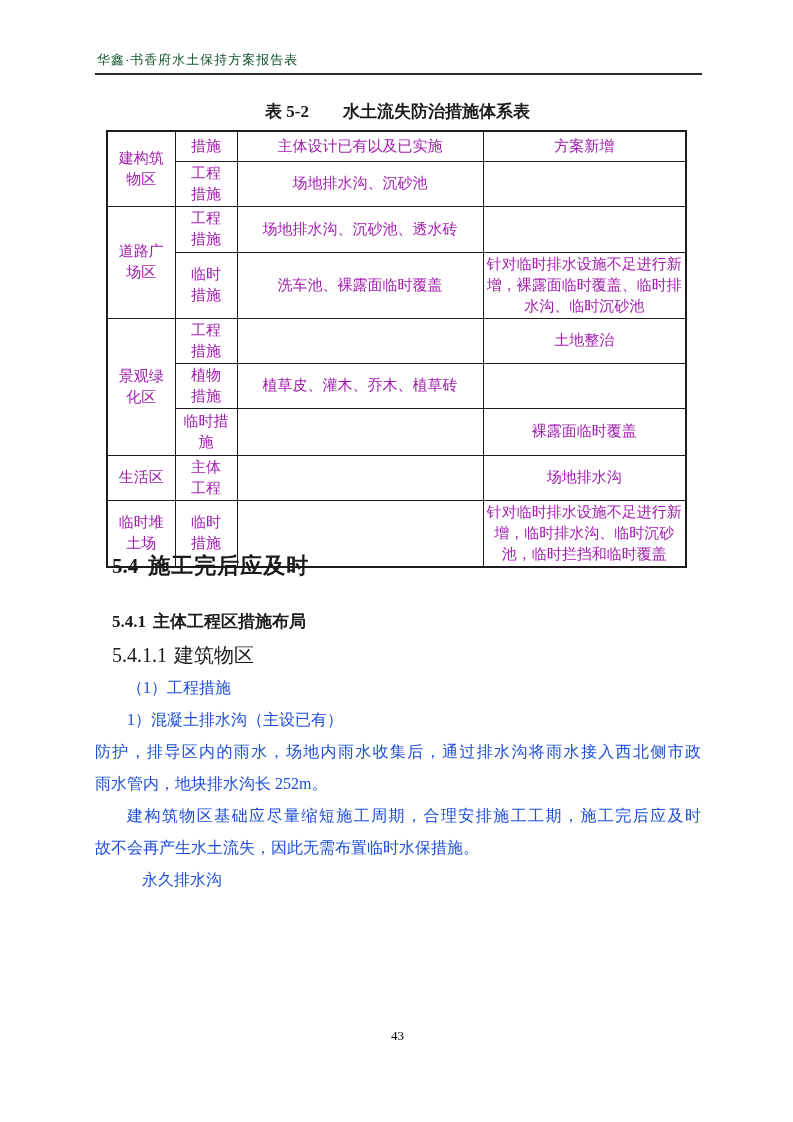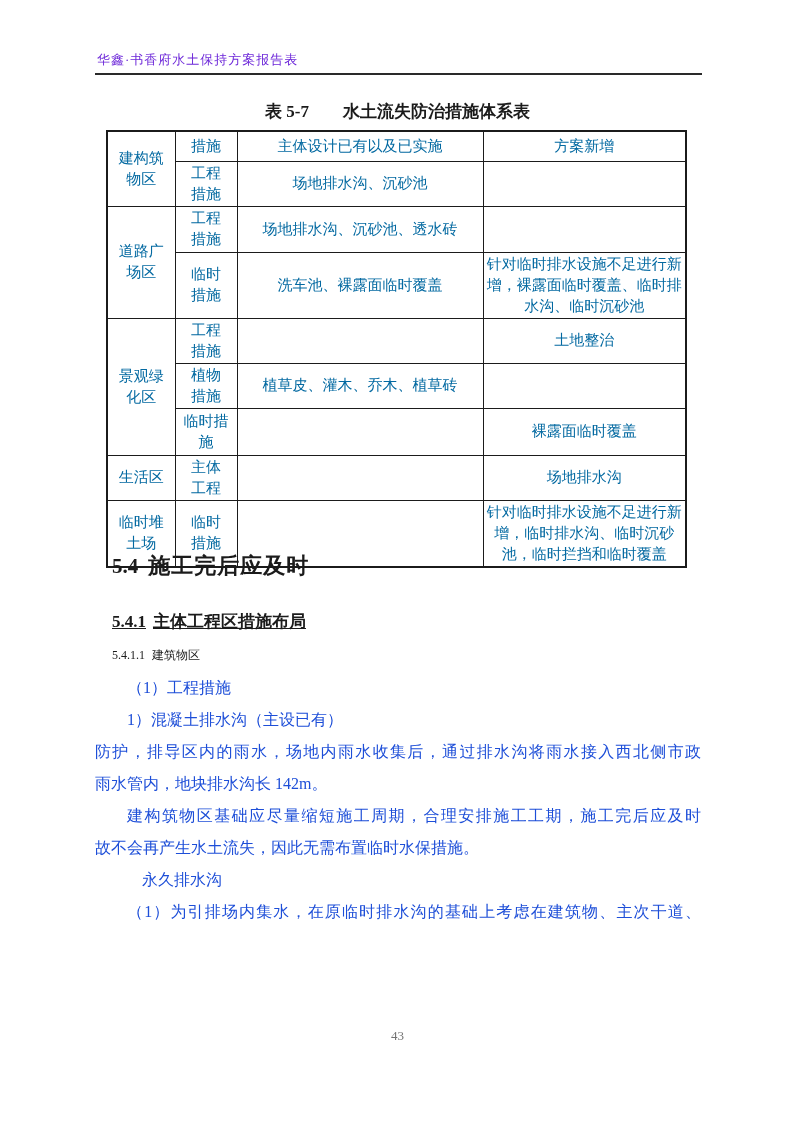--- a/index.html
+++ b/index.html
@@ -7,96 +7,96 @@
     position:relative;
     width:793px;height:1122px;
     background:#ffffff;
     color:#1b1b1b;
     font-family:"Liberation Serif","DejaVu Serif",serif;
     overflow:hidden;
   }
   
   .doc-header{
     position:absolute;left:97px;top:51px;
-    font-size:13px;letter-spacing:1px;color:#6d28d9;
+    font-size:13px;letter-spacing:1px;color:#14532d;
   }
   .header-rule{
     position:absolute;left:95px;top:73px;width:607px;
     border-top:2px solid #2a2a2a;height:0;
   }
   
   .table-caption{
     position:absolute;left:95px;top:100px;width:605px;
     text-align:center;font-weight:bold;font-size:17px;line-height:24px;
   }
   .table-caption .cap-label{margin-right:34px;}
   
   table.measures{
     position:absolute;left:106px;top:130px;
     border-collapse:collapse;table-layout:fixed;
     width:579px;
-    font-size:15px;color:#0369a1;
+    font-size:15px;color:#a21caf;
   }
   table.measures{border:2px solid #1b1b1b;}
   table.measures td{
     border:1px solid #1b1b1b;
     vertical-align:middle;text-align:center;
     padding:1px 2px;line-height:21px;
     overflow:hidden;
   }
   td .wrap{white-space:pre-line;display:inline-block;line-height:21px;}
   td.al{text-align:left;padding-left:7px;padding-right:5px;}
   td.tight{line-height:18px;padding-top:0;padding-bottom:0;}
   td.roomy{line-height:23px;}
   
   .h2{
     position:absolute;left:112px;top:552px;
     font-size:22px;font-weight:bold;line-height:28px;letter-spacing:1px;
   }
   .h2 .num{letter-spacing:0;margin-right:10px;font-size:21px;text-align:center;}
   .h3{
     position:absolute;left:112px;top:611px;
-    font-size:17px;font-weight:bold;line-height:22px;text-decoration:underline;
+    font-size:17px;font-weight:bold;line-height:22px;
   }
   .h3 .num{margin-right:7px;}
   .h4{
     position:absolute;left:112px;top:644px;
-    font-size:12px;font-weight:normal;line-height:22px;
+    font-size:20px;font-weight:normal;line-height:22px;
   }
   .h4 .num{margin-right:7px;}
   
   .body-text{
     position:absolute;left:95px;top:672px;width:606px;
     font-size:16px;color:#1d4ed8;
   }
   .body-text .line{
     height:32px;line-height:32px;white-space:nowrap;
   }
   .body-text .line.fill{
     white-space:normal;
     text-align:justify;text-align-last:justify;
   }
   .ind2{text-indent:32px;}
   .ind29{text-indent:47px;}
   
   .page-number{
     position:absolute;left:95px;top:1028px;width:605px;
-    text-align:center;font-size:13px;color:#737373;
+    text-align:center;font-size:13px;color:#000000;
   }
 </style>
 </head>
 <body>
 
 <div class="page">
 
   <div class="doc-header">华鑫·书香府水土保持方案报告表</div>
   <div class="header-rule"></div>
 
   <div class="table-caption">
-    <span class="cap-label">表 5-7</span><span>水土流失防治措施体系表</span>
+    <span class="cap-label">表 5-2</span><span>水土流失防治措施体系表</span>
   </div>
 
   <table class="measures">
     <colgroup>
       <col style="width:68px">
         <col style="width:62px">
         <col style="width:246px">
         <col style="width:203px">
     </colgroup>
     <tbody>
@@ -172,22 +172,21 @@
     <span class="num">5.4.1</span><span>主体工程区措施布局</span>
   </div>
   <div class="h4">
     <span class="num">5.4.1.1</span><span>建筑物区</span>
   </div>
 
   <div class="body-text">
     <div class="line ind2">（1）工程措施</div>
     <div class="line ind2">1）混凝土排水沟（主设已有）</div>
     <div class="line fill">防护，排导区内的雨水，场地内雨水收集后，通过排水沟将雨水接入西北侧市政</div>
-    <div class="line">雨水管内，地块排水沟长 142m。</div>
+    <div class="line">雨水管内，地块排水沟长 252m。</div>
     <div class="line ind2 fill">建构筑物区基础应尽量缩短施工周期，合理安排施工工期，施工完后应及时</div>
     <div class="line">故不会再产生水土流失，因此无需布置临时水保措施。</div>
     <div class="line ind29">永久排水沟</div>
-    <div class="line ind2 fill">（1）为引排场内集水，在原临时排水沟的基础上考虑在建筑物、主次干道、</div>
   </div>
 
   <div class="page-number">43</div>
 
 </div>
 
 </body></html>

